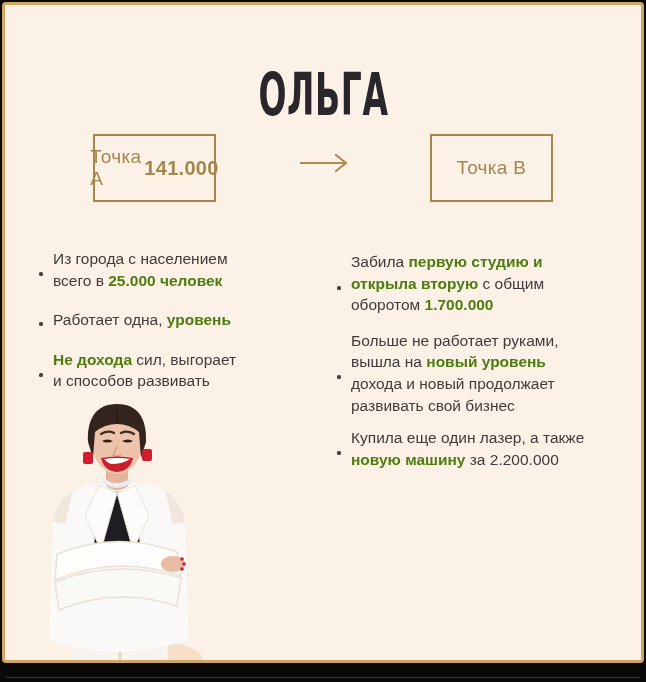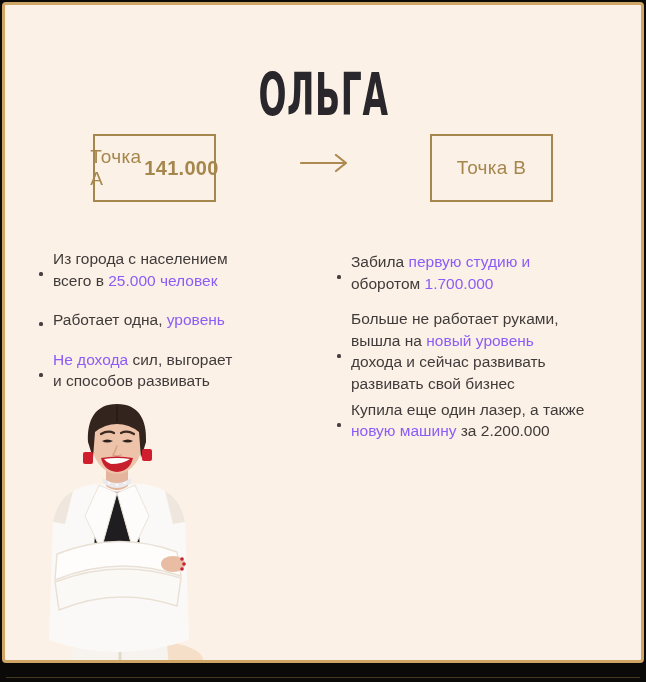--- a/index.html
+++ b/index.html
@@ -30,25 +30,25 @@
   #point-a{left:88px}
   #point-b{left:425px}
   .point-label{font-size:19px;letter-spacing:.3px}
   .point-value{font-size:20px;font-weight:700;letter-spacing:.3px}
   .arrow{position:absolute;left:295px;top:148px;width:52px;height:20px}
   .col{position:absolute;color:#403b3b;font-size:15.5px;line-height:21.6px}
   #col-left{left:34px;top:243px;width:285px}
   #col-right{left:332px;top:246px;width:305px}
   .item{display:flex;align-items:center;margin-bottom:18px}
   #col-right .item:nth-child(1){margin-bottom:14px}
-  #col-right .item:nth-child(2){margin-bottom:4px}
+  #col-right .item:nth-child(2){margin-bottom:11px}
   .dot{flex:none;width:4px;height:4px;border-radius:1.5px;background:#474241;
     margin:9px 10px 0 0}
   .line{white-space:nowrap}
-  .seg-b{font-weight:400;color:#8b5cf6}
+  .seg-b{font-weight:700;color:#4d7c0f}
   .photo{position:absolute;left:38px;top:397px;width:200px;height:266px}
 </style>
 </head>
 <body>
 
 <div class="card">
 
   <h1 class="title"><span class="title-inner">ОЛЬГА</span></h1>
 
   <div class="point-box" id="point-a">
@@ -84,29 +84,30 @@
           <div class="line"><span class="seg-b">Не дохода</span><span> сил, выгорает</span></div>
           <div class="line"><span>и способов развивать</span></div>
         </div>
       </div>
     </div>
   <div class="col" id="col-right">
       <div class="item">
         <span class="dot"></span>
         <div>
           <div class="line"><span>Забила </span><span class="seg-b">первую студию и</span></div>
+          <div class="line"><span class="seg-b">открыла вторую</span><span> с общим</span></div>
           <div class="line"><span>оборотом </span><span class="seg-b">1.700.000</span></div>
         </div>
       </div>
       <div class="item">
         <span class="dot"></span>
         <div>
           <div class="line"><span>Больше не работает руками,</span></div>
           <div class="line"><span>вышла на </span><span class="seg-b">новый уровень</span></div>
-          <div class="line"><span>дохода и сейчас развивать</span></div>
+          <div class="line"><span>дохода и новый продолжает</span></div>
           <div class="line"><span>развивать свой бизнес</span></div>
         </div>
       </div>
       <div class="item">
         <span class="dot"></span>
         <div>
           <div class="line"><span>Купила еще один лазер, а также</span></div>
           <div class="line"><span class="seg-b">новую машину</span><span> за 2.200.000</span></div>
         </div>
       </div>

